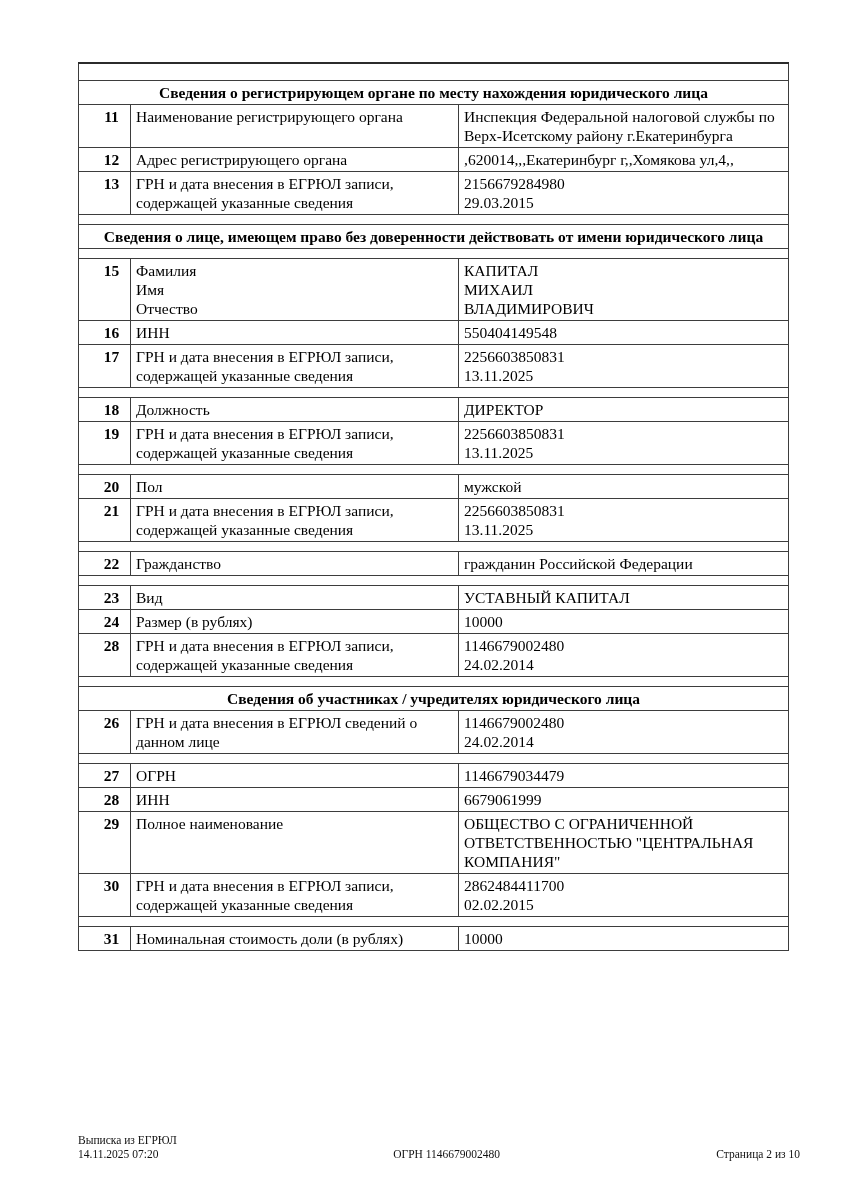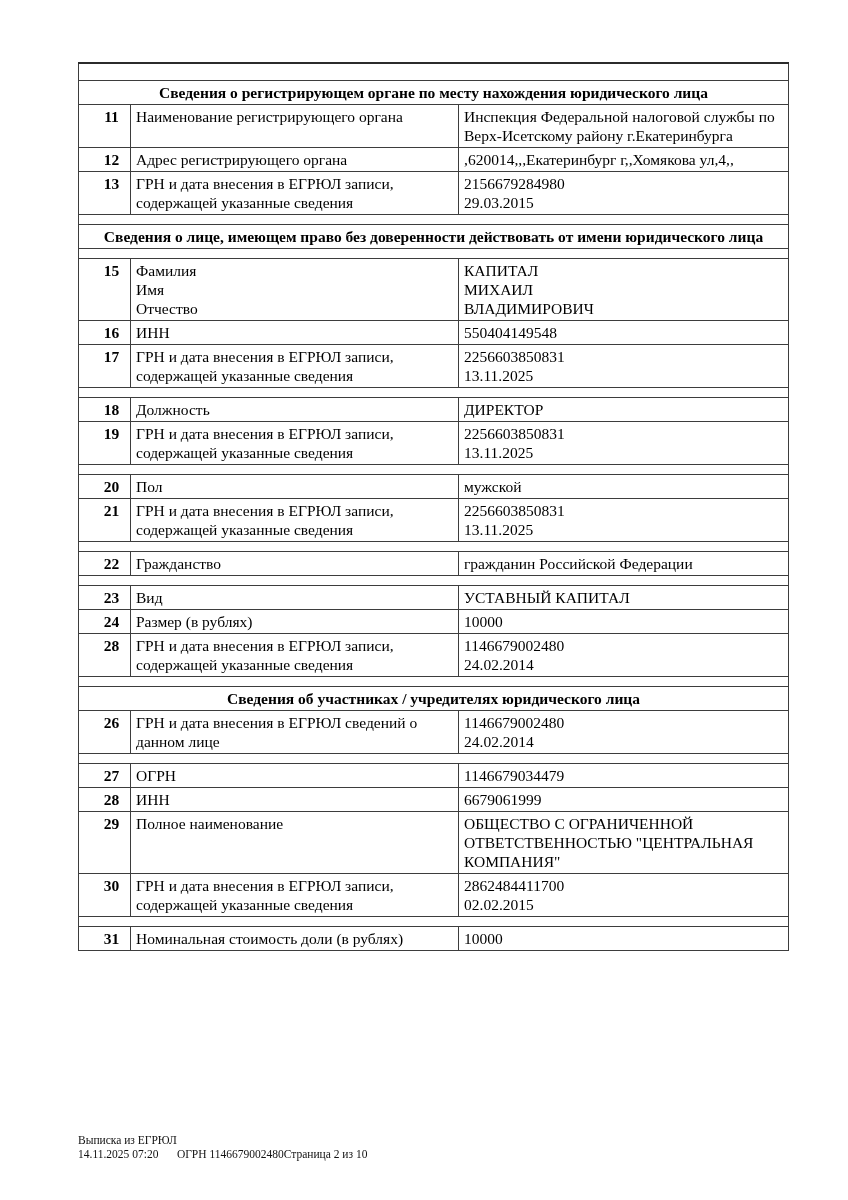--- a/index.html
+++ b/index.html
@@ -54,20 +54,21 @@
   .cell-line { display: block; }
   .footer {
     position: absolute;
     top: 1133px;
     left: 78px;
     width: 722px;
     font-size: 11.5px;
     line-height: 14px;
     color: #111111;
     display: flex;
+    justify-content: space-between;
     align-items: flex-end;
   }
   .footer .footer-left { text-align: left; }
   .footer .footer-center { text-align: center; }
   .footer .footer-right { text-align: right; }
 </style>
 </head>
 <body>
 
 <div class="page">

